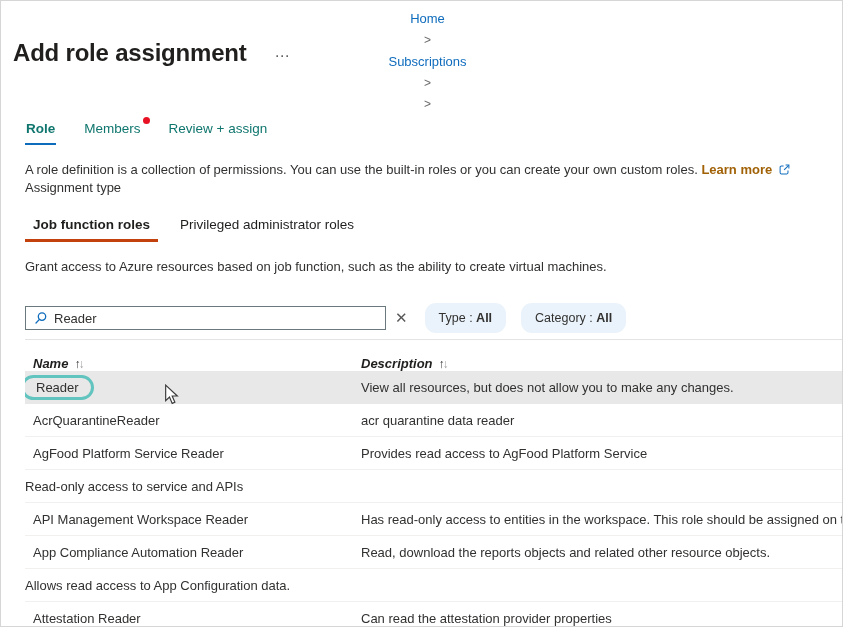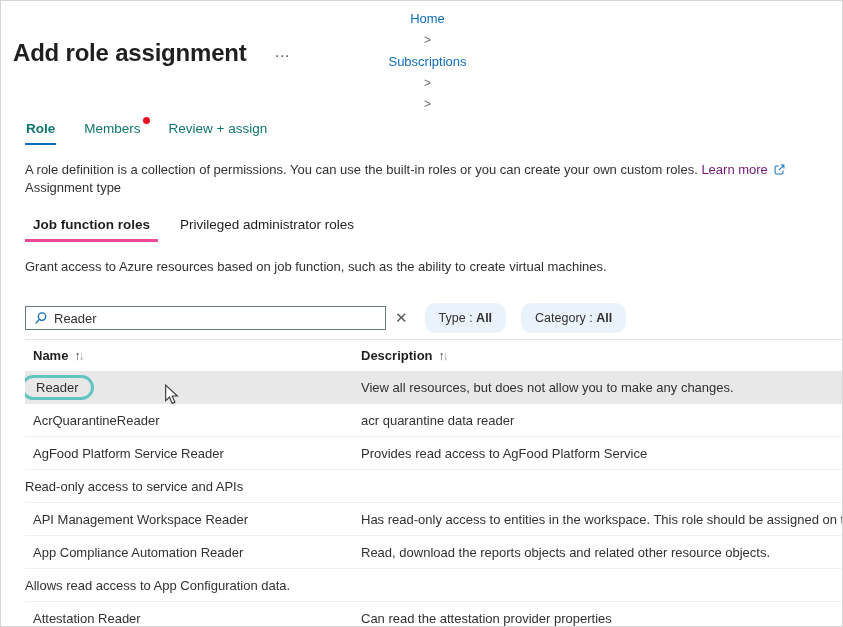--- a/index.html
+++ b/index.html
@@ -16,41 +16,41 @@
   .title-row{margin:8px 0 0 12px;height:32px;display:flex;align-items:center;}
   .title-row h1{margin:0;font-size:24px;font-weight:700;color:#201f1e;letter-spacing:-0.2px;}
   .more-dots{margin-left:28px;color:#605e5c;font-size:15px;letter-spacing:1px;cursor:pointer;line-height:10px;margin-top:6px;}
   
   .tabs{margin:52px 0 0 24px;display:flex;height:24px;}
   .tab{position:relative;margin-right:28px;color:#0f766e;font-size:13.5px;cursor:pointer;padding-bottom:7px;}
   .tab.active{font-weight:700;border-bottom:2px solid #0f6cbd;padding-left:1px;padding-right:1px;}
   .tab .dot{position:absolute;top:-4px;right:-9px;width:7px;height:7px;border-radius:50%;background:#e81123;}
   
   .desc-text{margin:16px 24px 0 24px;line-height:17px;}
-  .desc-text a{color:#701a75;text-decoration:none;cursor:pointer;}
+  .desc-text a{color:#a16207;text-decoration:none;cursor:pointer;font-weight:bold;}
   .ext-icon{display:inline-block;vertical-align:-1px;margin-left:3px;}
   .assignment-type{margin-left:24px;line-height:17px;}
   
   .subtabs{margin:21px 0 0 24px;display:flex;height:25px;}
   .subtab{margin-right:14px;padding:0 8px 5px 8px;color:#201f1e;font-size:13.5px;cursor:pointer;}
-  .subtab.active{font-weight:700;border-bottom:3px solid #ec4899;}
+  .subtab.active{font-weight:700;border-bottom:3px solid #c2410c;}
   .grant-text{margin:17px 24px 0 24px;line-height:16px;}
   
   .search-row{margin:31px 0 0 24px;display:flex;align-items:center;height:24px;}
   .searchbox{position:relative;width:361px;height:24px;box-sizing:border-box;border:1px solid #69797e;background:#fff;display:flex;align-items:center;}
   .searchbox input{border:none;outline:none;background:transparent;font-family:inherit;font-size:13px;color:#323130;width:100%;padding:0 4px 0 28px;height:20px;}
   .search-glyph{position:absolute;left:8px;top:4px;}
   .clear-x{margin-left:9px;color:#585858;font-size:15px;cursor:pointer;line-height:14px;}
   .pill{height:30px;border-radius:11px;background:#eaf3fb;display:flex;align-items:center;padding:0 14px;font-size:12.5px;color:#323130;cursor:pointer;white-space:pre;}
   .pill b{font-weight:700;}
   .pill.first{margin-left:17px;}
   .pill + .pill{margin-left:15px;}
   
   .table{margin:9px 0 0 24px;border-top:1px solid #e3e3e3;}
-  .thead{display:flex;height:31px;align-items:center;font-weight:700;color:#201f1e;}
+  .thead{display:flex;height:31px;align-items:flex-end;font-weight:700;color:#201f1e;font-style:italic;}
   .th-name{width:336px;box-sizing:border-box;padding-left:8px;display:flex;align-items:center;}
   .th-desc{flex:1;display:flex;align-items:center;}
   .sort{margin-left:6px;font-weight:400;font-size:12px;}
   .sort .asc{color:#323130;}
   .sort .desc{color:#a19f9d;margin-left:-2px;}
   .trow{display:flex;height:32px;align-items:center;border-bottom:1px solid #f1f0ef;cursor:pointer;}
   .trow.selected{background:#e8e8e8;border-bottom-color:#e8e8e8;}
   .cell-name{width:336px;box-sizing:border-box;padding-left:8px;white-space:nowrap;overflow:hidden;}
   .cell-desc{flex:1;white-space:nowrap;overflow:hidden;}
   .ring{display:inline-block;border:3px solid #62c4bf;border-radius:14px;padding:2px 12px;margin-left:-12px;}

